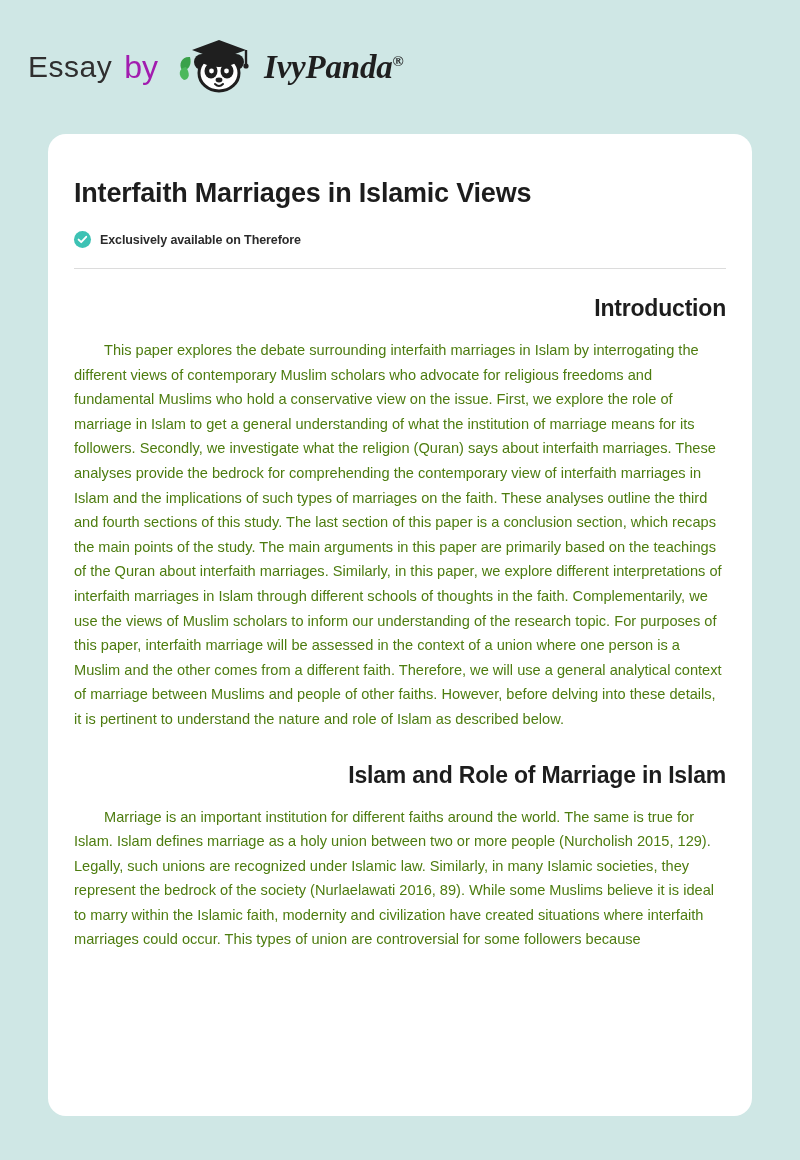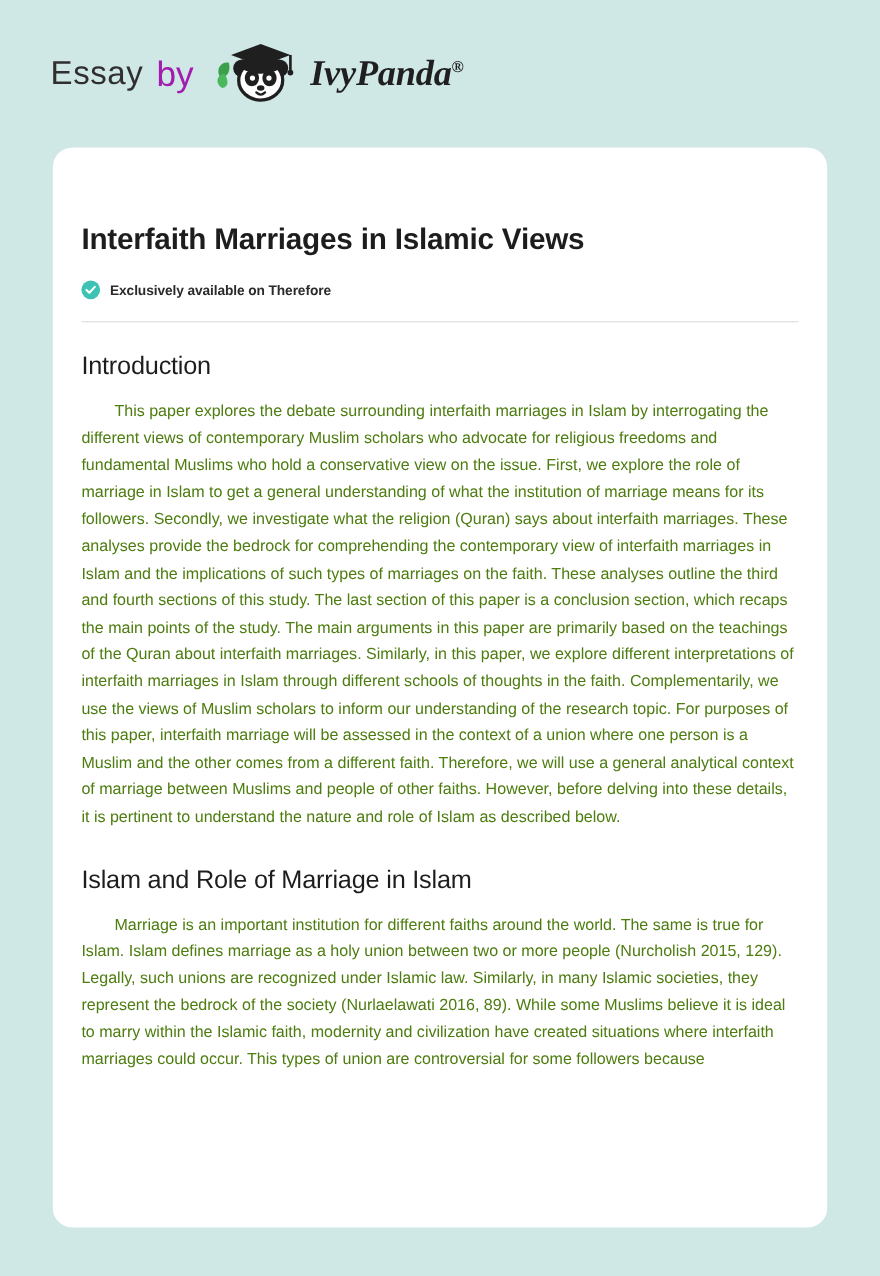--- a/index.html
+++ b/index.html
@@ -18,21 +18,21 @@
     height: 1160px;
     position: relative;
     overflow: hidden;
   }
 
   
   .brand-bar {
     height: 134px;
     display: flex;
     align-items: center;
-    padding-left: 46px;
+    padding-left: 28px;
     box-sizing: border-box;
   }
   .brand-essay {
     font-size: 30px;
     color: #2f2f2f;
     letter-spacing: 0.5px;
     font-weight: 400;
   }
   .brand-by {
     font-size: 32px;
@@ -71,21 +71,21 @@
   
   .sheet {
     position: absolute;
     left: 48px;
     top: 134px;
     width: 704px;
     height: 982px;
     background: #ffffff;
     border-radius: 18px;
     box-sizing: border-box;
-    padding: 60px 26px 0 26px;
+    padding: 36px 26px 0 26px;
     overflow: hidden;
   }
   .doc-title {
     font-size: 27px;
     font-weight: bold;
     color: #1d1d1d;
     margin: 8px 0 0 0;
     letter-spacing: -0.2px;
   }
   .avail-row {
@@ -111,24 +111,25 @@
     margin-left: 9px;
     letter-spacing: -0.1px;
   }
   .divider {
     border: none;
     border-top: 1px solid #dcdcdc;
     margin: 20px 0 0 0;
   }
   h2.section-heading {
     font-size: 23px;
-    font-weight: normal;
+    font-weight: bold;
     color: #1d1d1d;
     margin: 26px 0 0 0;
     letter-spacing: -0.2px;
+    text-align: right;
   }
   h2.section-heading.second {
     margin-top: 30px;
   }
   p.body-text {
     font-size: 14.6px;
     line-height: 24.6px;
     color: #4d7c0f;
     margin: 16px 0 0 0;
     text-align: left;

